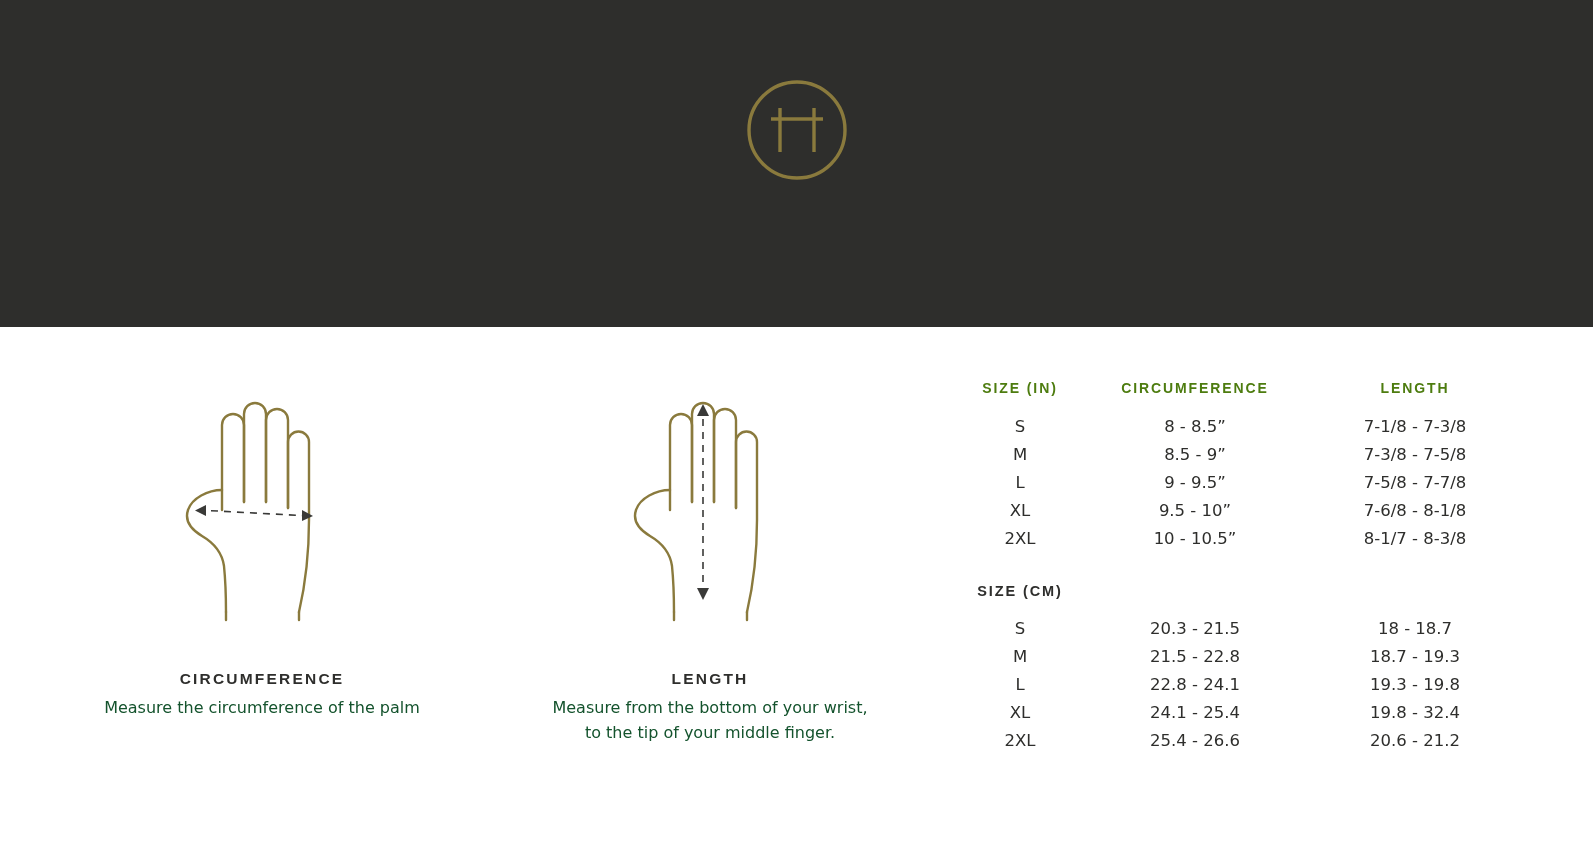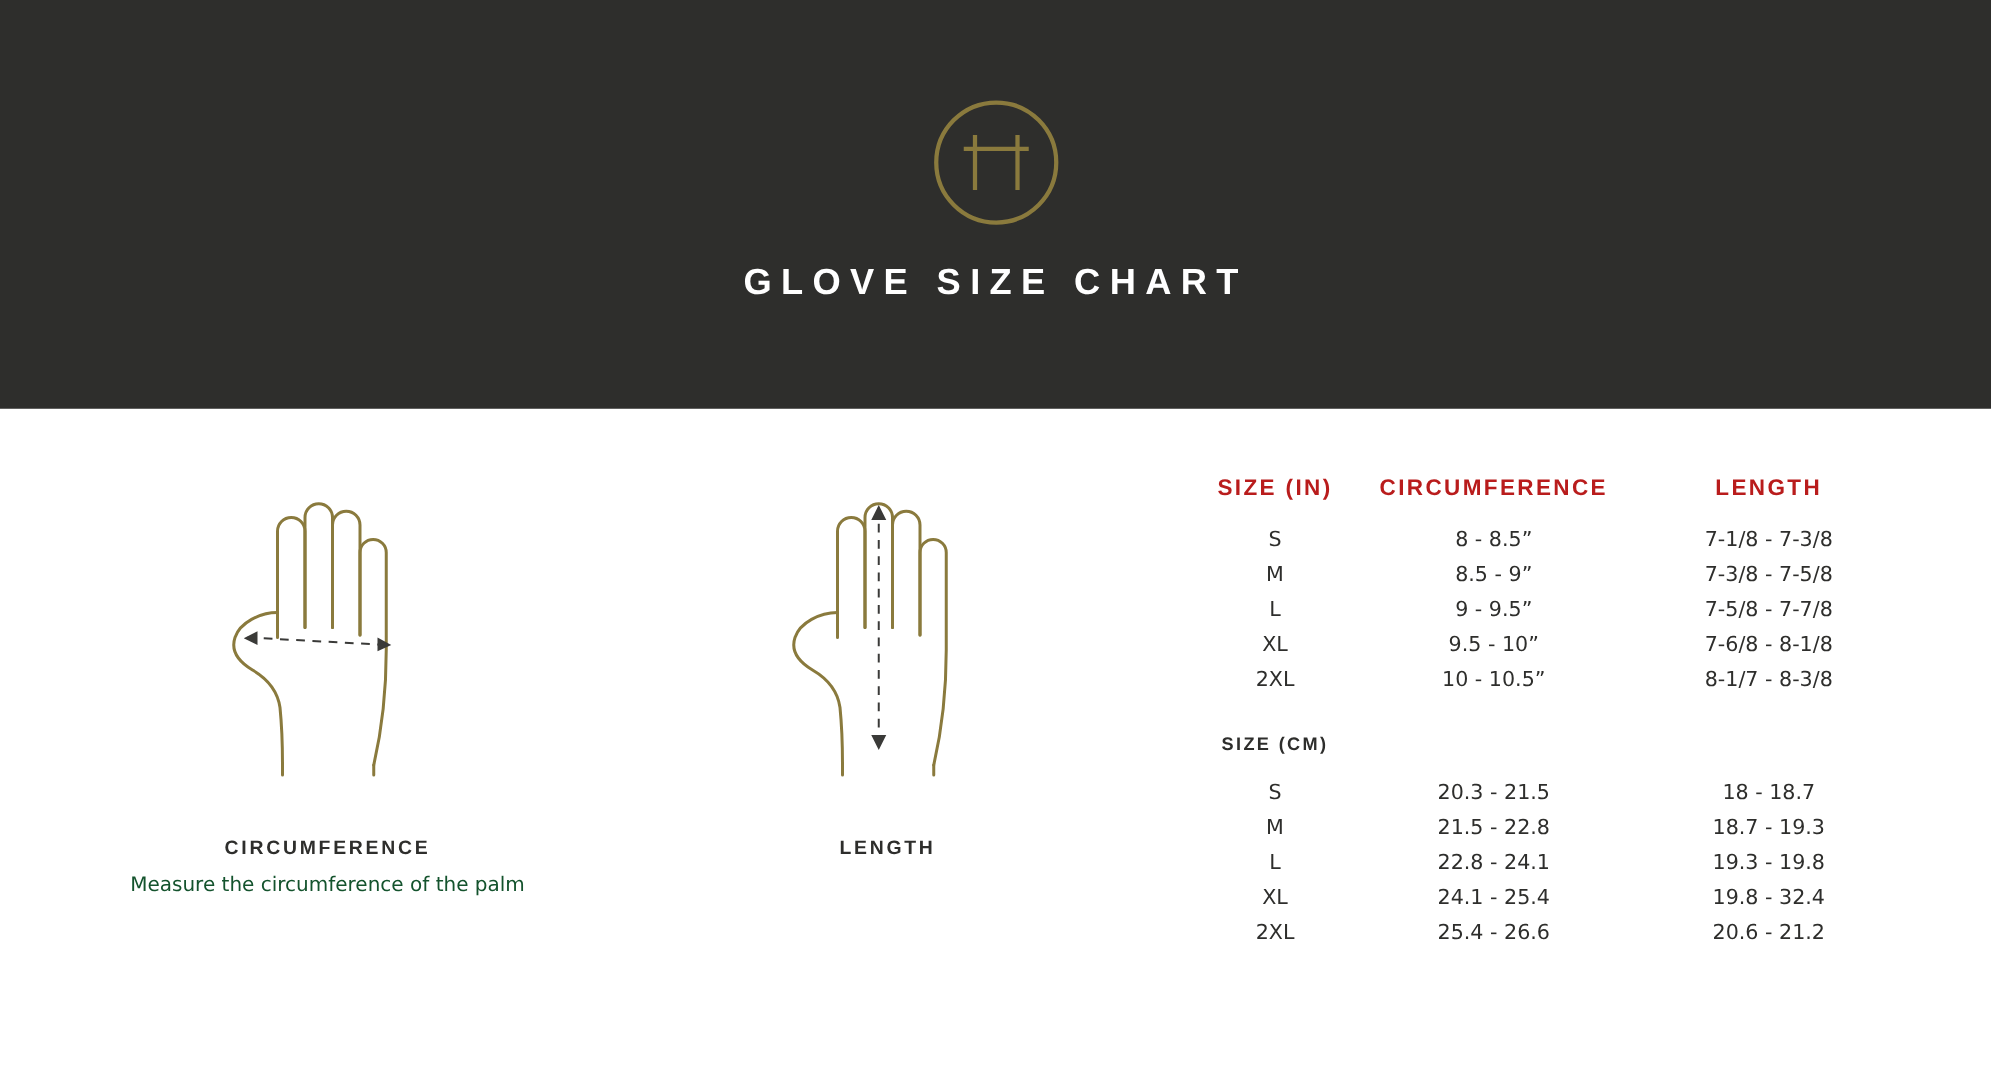--- a/index.html
+++ b/index.html
@@ -73,24 +73,24 @@
     position: absolute;
     left: 960px;
     top: 380px;
     width: 560px;
   }
   table.size-table {
     width: 100%;
     border-collapse: collapse;
   }
   table.size-table th {
-    font-size: 18px;
+    font-size: 14px;
     font-weight: bold;
     letter-spacing: 1.9px;
-    color: #b91c1c;
+    color: #4d7c0f;
     padding-bottom: 16px;
     text-align: center;
     white-space: nowrap;
   }
   table.size-table td {
     font-size: 16.5px;
     color: #2e2e2c;
     text-align: center;
     padding: 4.5px 0;
     font-family: "DejaVu Sans", sans-serif;
@@ -119,21 +119,20 @@
 
   <div class="header">
     <div class="logo-wrap">
       <svg class="logo-svg" width="104" height="104" viewBox="0 0 104 104">
         <circle cx="52" cy="52" r="48" fill="none" stroke="#8a7a3d" stroke-width="3.4"></circle>
         <line x1="35" y1="30" x2="35" y2="74" stroke="#8a7a3d" stroke-width="3.4"></line>
         <line x1="69" y1="30" x2="69" y2="74" stroke="#8a7a3d" stroke-width="3.4"></line>
         <line x1="26" y1="41" x2="78" y2="41" stroke="#8a7a3d" stroke-width="3.4"></line>
       </svg>
     </div>
-    <div class="header-title">GLOVE SIZE CHART</div>
   </div>
 
   <div class="diagram diagram-circ">
     <div class="hand-holder">
       <svg width="200" height="240" viewBox="0 0 200 240">
         <g fill="none" stroke="#8a7a3d" stroke-width="2.4" stroke-linecap="round" stroke-linejoin="round">
 
           <path d="M60 120 L60 35 a11 11 0 0 1 22 0 L82 112"></path>
 
           <path d="M82 112 L82 24 a11 11 0 0 1 22 0 L104 112"></path>
@@ -173,20 +172,24 @@
         </g>
 
         <g stroke="#3a3a38" stroke-width="1.6" fill="none">
           <line x1="93" y1="16" x2="93" y2="208" stroke-dasharray="7 6"></line>
           <path d="M87 26 L93 14 L99 26" fill="#3a3a38" stroke="none"></path>
           <path d="M87 198 L93 210 L99 198" fill="#3a3a38" stroke="none"></path>
         </g>
       </svg>
     </div>
     <div class="diagram-label">LENGTH</div>
+    <div class="diagram-desc">
+      <div>Measure from the bottom of your wrist,</div>
+      <div>to the tip of your middle finger.</div>
+    </div>
   </div>
 
   <div class="table-wrap">
     <table class="size-table">
       <thead>
         <tr>
           <th class="sizecol">SIZE (IN)</th>
           <th class="circol">CIRCUMFERENCE</th>
           <th class="lencol">LENGTH</th>
         </tr>

